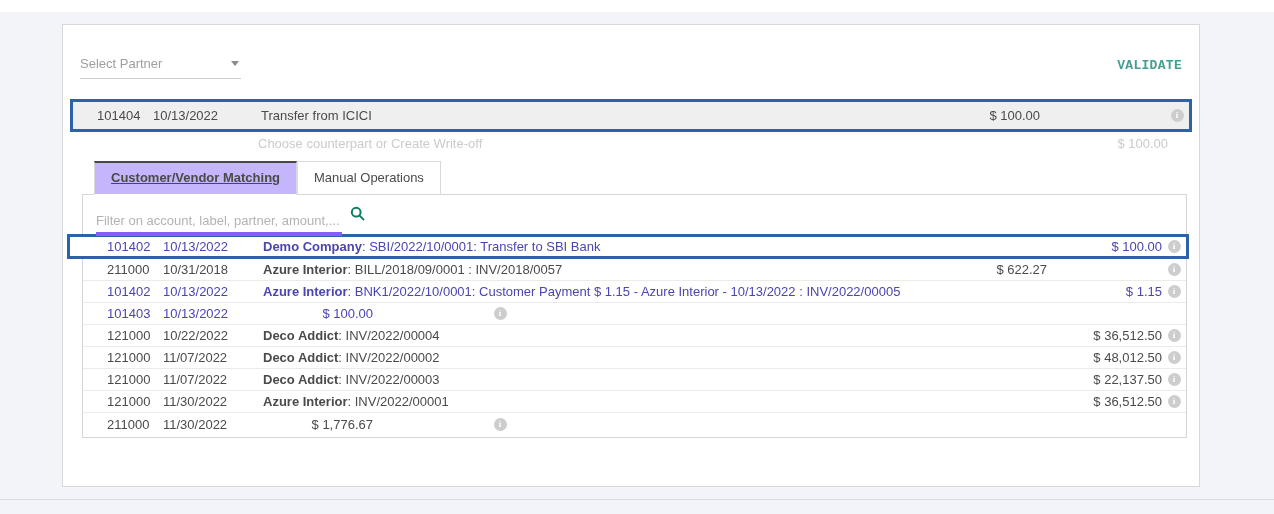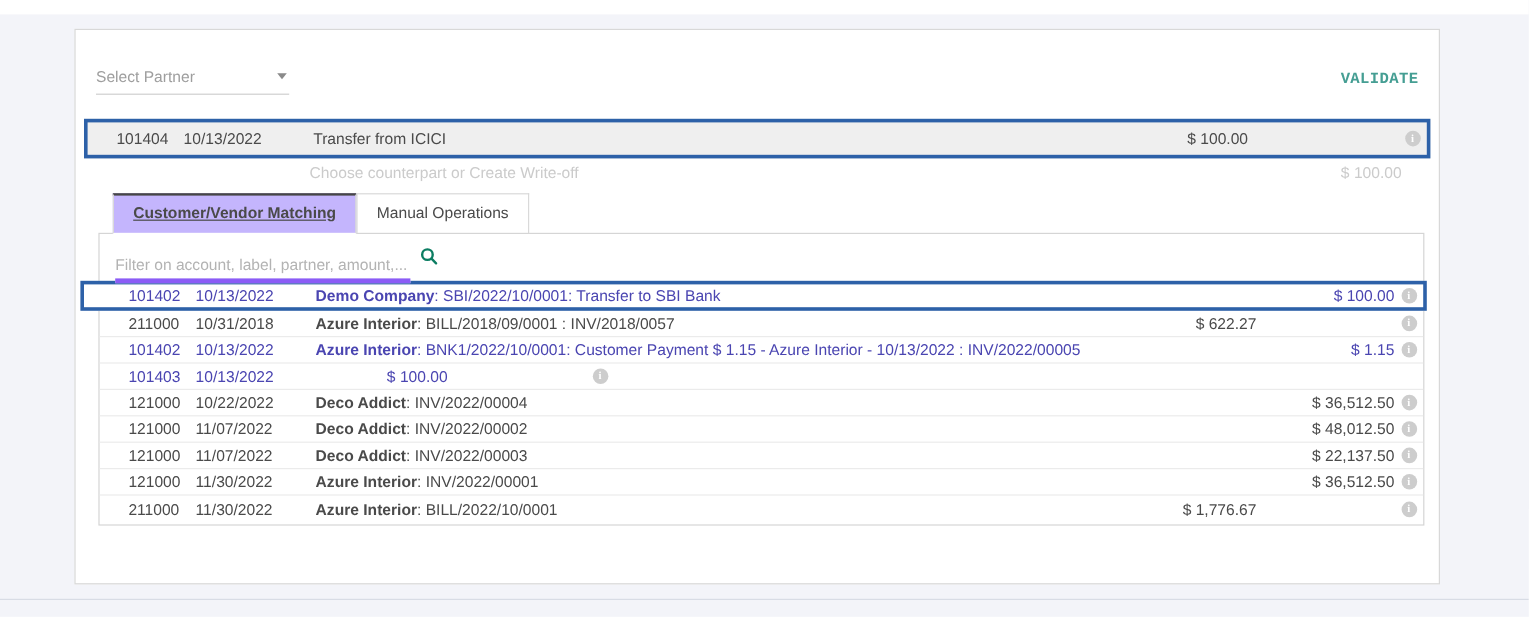--- a/index.html
+++ b/index.html
@@ -217,21 +217,20 @@
     <span class="c-label"><span class="partner-name">Azure Interior</span><span>: INV/2022/00001</span></span>
     <span class="c-debit"></span>
     <span class="c-credit">$ 36,512.50</span>
     <span class="c-info">
             <span class="info-icon">i</span>
           </span>
   </div>
         <div class="line row tbl-cols">
     <span class="c-acct">211000</span>
     <span class="c-date">11/30/2022</span>
-    <span class="c-label"><span class="partner-name">Azure Interior</span><span>: BILL/2022/10/0001</span></span>
     <span class="c-debit">$ 1,776.67</span>
     <span class="c-credit"></span>
     <span class="c-info">
             <span class="info-icon">i</span>
           </span>
   </div>
       </div>
   </div>
 
 </div>

